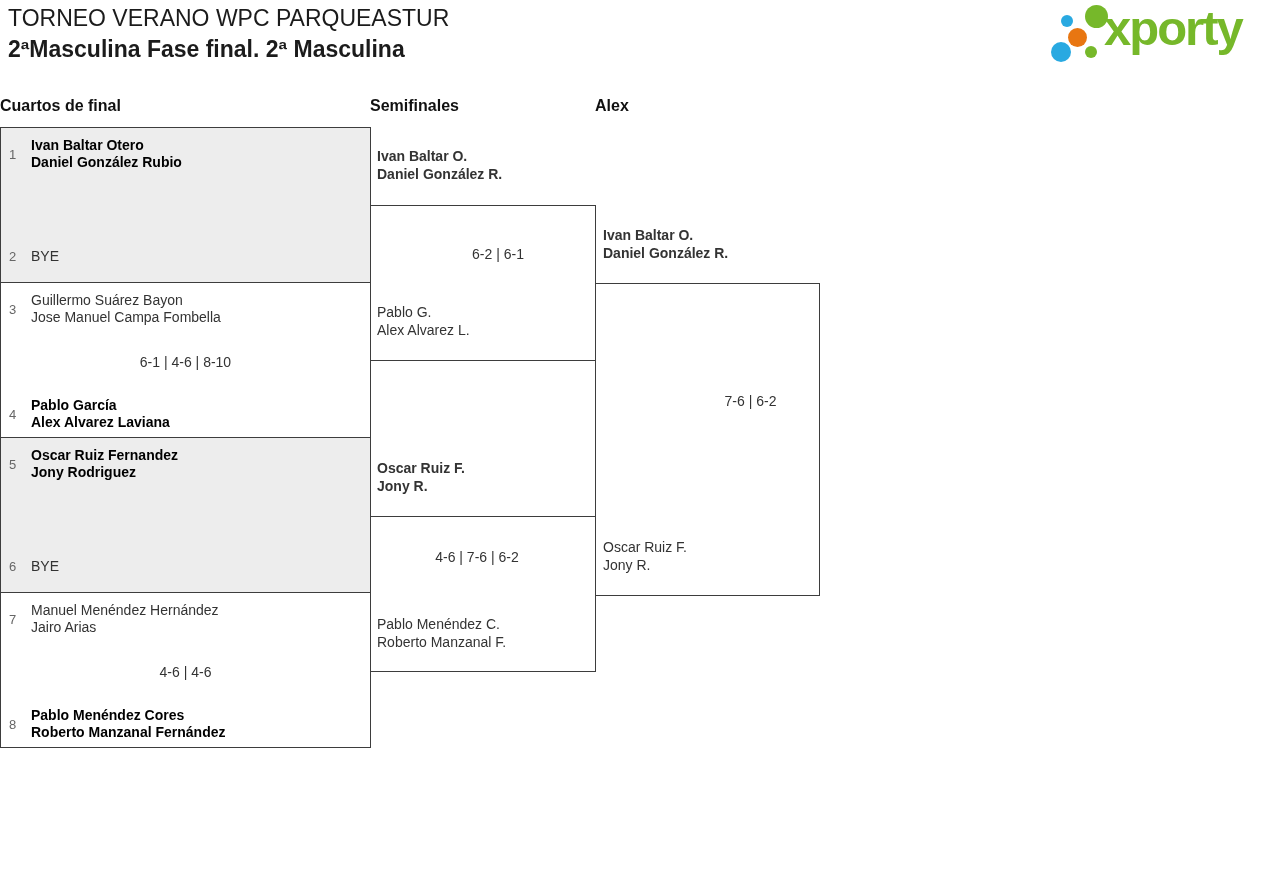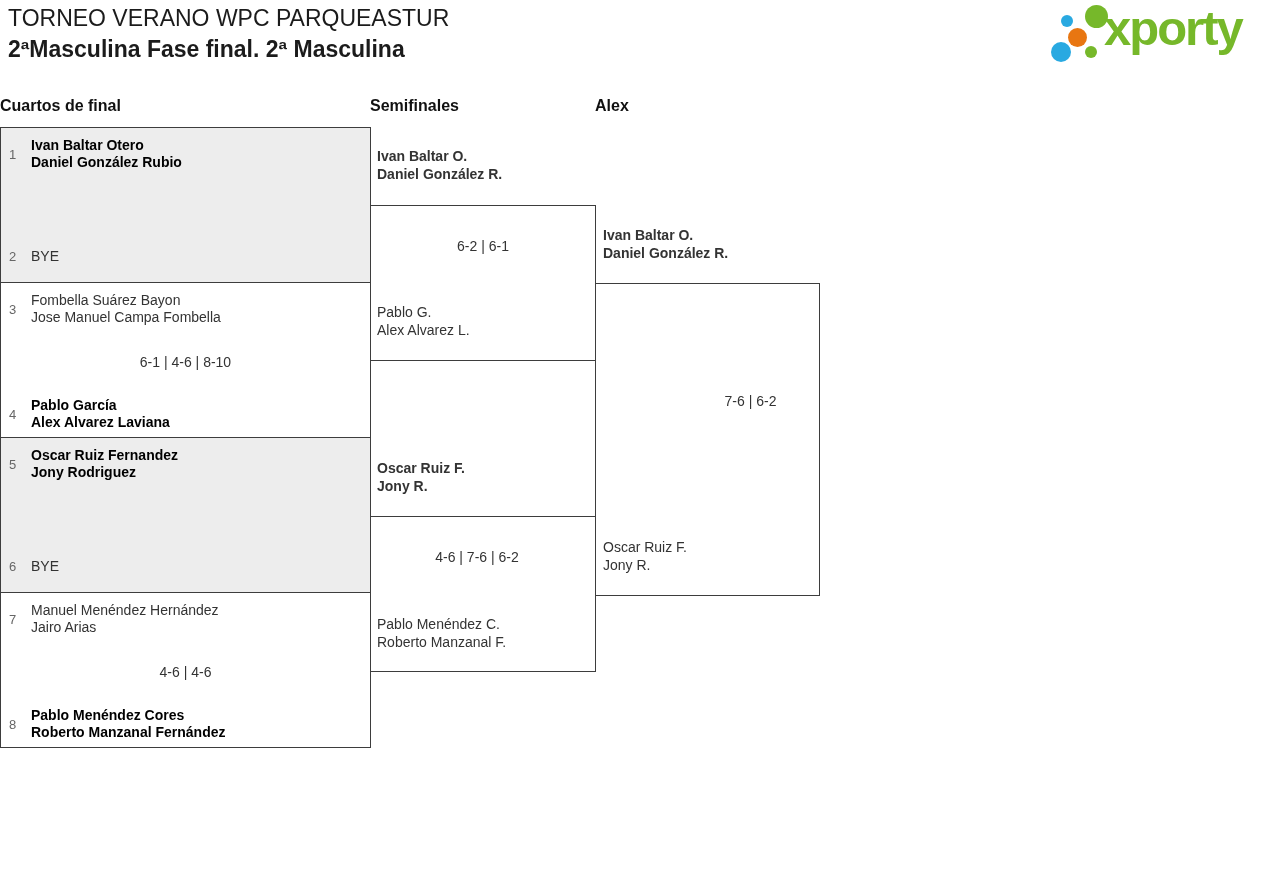--- a/index.html
+++ b/index.html
@@ -50,21 +50,21 @@
 
   
   .adv{position:absolute;font-size:14px;line-height:18px;color:#333;}
   .sf1-t1{left:377px;top:147px;}
   .sf1-t2{left:377px;top:303px;}
   .sf2-t1{left:377px;top:459px;}
   .sf2-t2{left:377px;top:615px;}
   .fin-t1{left:603px;top:226px;}
   .fin-t2{left:603px;top:538px;}
   .rscore{position:absolute;text-align:center;font-size:14px;color:#333;}
-  .sf1-score{left:370px;top:238px;width:226px;}
+  .sf1-score{left:370px;top:246px;width:226px;padding-left:15px;}
   .sf2-score{left:376px;top:549px;width:202px;}
   .fin-score{left:595px;top:393px;width:225px;margin-left:43px;}
 </style>
 </head>
 <body>
 
 <div class="page">
 
   <div class="title">TORNEO VERANO WPC PARQUEASTUR</div>
   <div class="subtitle">2ªMasculina Fase final. 2ª Masculina</div>
@@ -96,21 +96,21 @@
       <span class="names">
         <span class="nline">BYE</span>
       </span>
     </div>
   </div>
 
   <div class="match qf2">
     <div class="team-row top">
       <span class="seed">3</span>
       <span class="names">
-        <span class="nline">Fombella Suárez Bayon</span>
+        <span class="nline">Guillermo Suárez Bayon</span>
         <span class="nline">Jose Manuel Campa Fombella</span>
       </span>
     </div>
     <div class="qscore">6-1 | 4-6 | 8-10</div>
     <div class="team-row bottom">
       <span class="seed">4</span>
       <span class="names winner">
         <span class="nline">Pablo García</span>
         <span class="nline">Alex Alvarez Laviana</span>
       </span>

